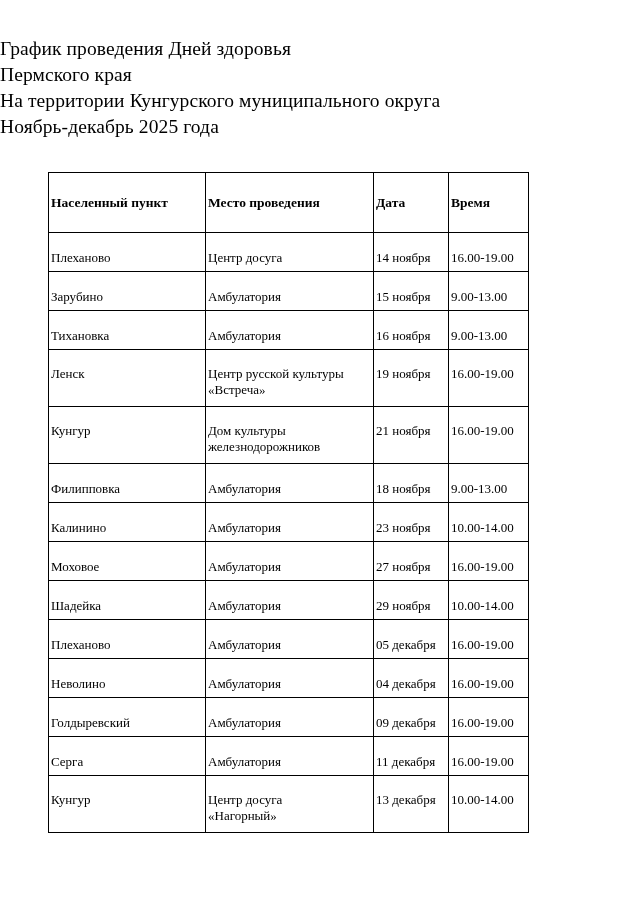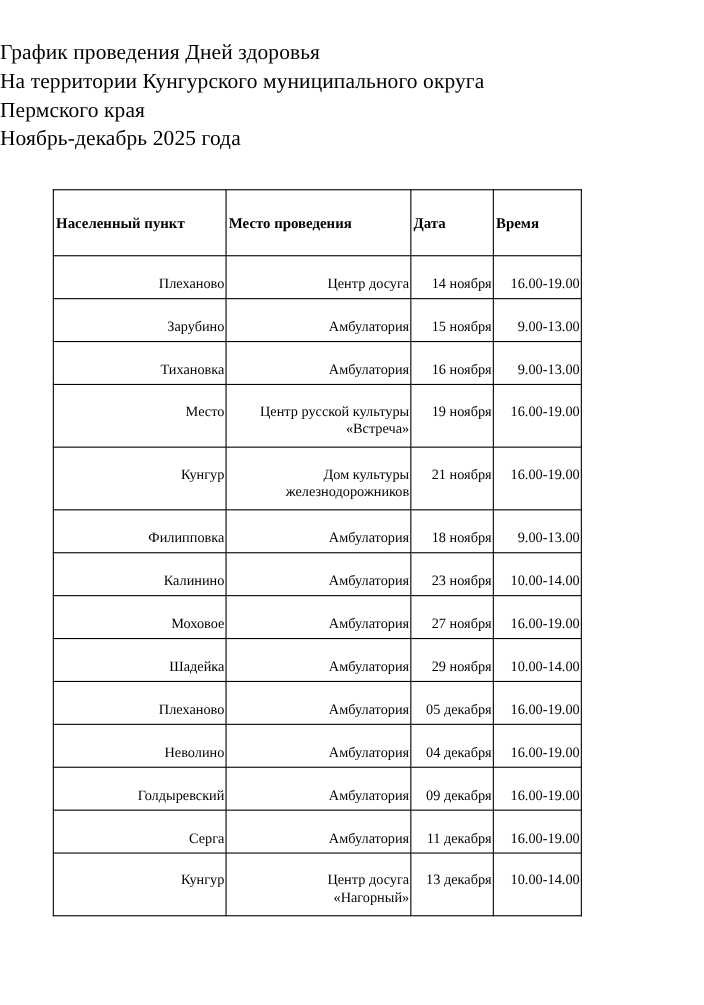--- a/index.html
+++ b/index.html
@@ -86,41 +86,40 @@
   table.schedule tbody td {
     height: 38px;
   }
   table.schedule tbody tr.two-line td {
     height: 56px;
   }
 
   table.schedule tbody td .cell-inner {
     padding: 17px 1px 0 2px;
     min-height: 0;
-    text-align: right;
   }
   table.schedule tbody tr.two-line td .cell-inner {
     padding-top: 16px;
   }
 
   .cell-inner {
     display: block;
     box-sizing: border-box;
     white-space: pre-line;
   }
 </style>
 </head>
 <body>
 
 <div class="page">
 
   <div class="doc-title">
     <span class="tline">График проведения Дней здоровья</span>
+    <span class="tline">Пермского края</span>
     <span class="tline">На территории Кунгурского муниципального округа</span>
-    <span class="tline">Пермского края</span>
     <span class="tline">Ноябрь-декабрь 2025 года</span>
   </div>
 
   <div class="table-wrap">
     <table class="schedule">
       <colgroup>
         <col class="c-settlement">
         <col class="c-venue">
         <col class="c-date">
         <col class="c-time">
@@ -179,21 +178,21 @@
             </td>
             <td>
               <span class="cell-inner">16 ноября</span>
             </td>
             <td>
               <span class="cell-inner">9.00-13.00</span>
             </td>
           </tr>
           <tr class="two-line">
             <td>
-              <span class="cell-inner">Место</span>
+              <span class="cell-inner">Ленск</span>
             </td>
             <td>
               <span class="cell-inner">Центр русской культуры
 «Встреча»</span>
             </td>
             <td>
               <span class="cell-inner">19 ноября</span>
             </td>
             <td>
               <span class="cell-inner">16.00-19.00</span>

